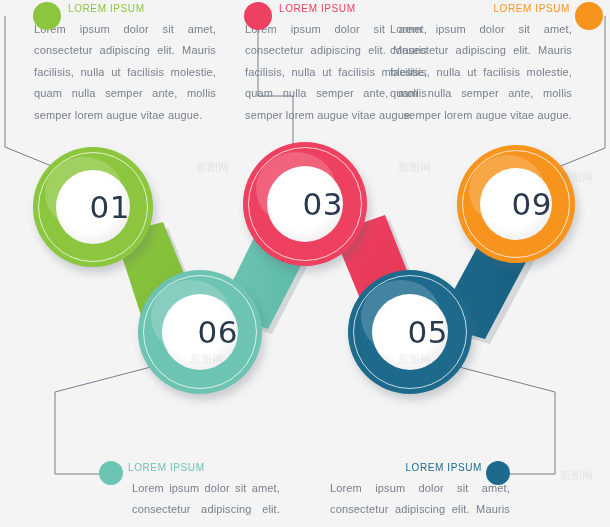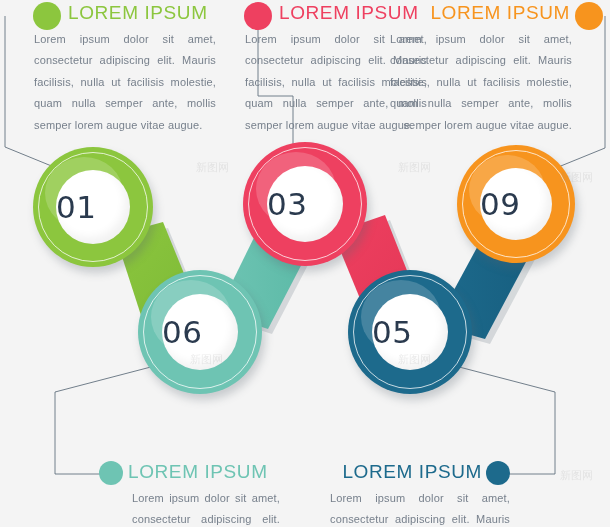--- a/index.html
+++ b/index.html
@@ -10,21 +10,21 @@
     overflow:hidden;position:relative;
   }
   #stage{position:absolute;inset:0;width:610px;height:527px;}
 
   
   #lines{position:absolute;left:0;top:0;width:610px;height:527px;z-index:1;}
 
   
   .txt{position:absolute;z-index:4;width:182px;}
   .txt .hd{
-    font-size:19px;letter-spacing:.6px;font-weight:400;
+    font-size:10px;letter-spacing:.6px;font-weight:400;
     margin:0 0 5px 0;line-height:1.1;white-space:nowrap;
   }
   .txt .bd{
     font-size:11px;line-height:1.95;color:#77808c;
     text-align:justify;margin:0;letter-spacing:.15px;
   }
   .txt.right .hd{text-align:right;}
   .txt.right .bd{text-align:justify;text-align-last:right;}
 
   
@@ -42,21 +42,21 @@
     left:5px;top:5px;right:5px;bottom:5px;
   }
   .gloss{
     position:absolute;border-radius:50%;
     background:rgba(255,255,255,.18);
     pointer-events:none;
   }
   .inner{
     position:absolute;border-radius:50%;
     background:#ffffff;
-    display:flex;align-items:center;justify-content:flex-start;
+    display:flex;align-items:center;justify-content:flex-end;
     box-shadow:inset -5px -6px 10px rgba(0,0,0,.055);
   }
   .num{
     font-size:31px;color:#2a3a4e;font-weight:400;letter-spacing:.5px;
     font-family:"DejaVu Sans","Liberation Sans",sans-serif;
   }
 
   
   #ribbons{position:absolute;left:0;top:0;width:610px;height:527px;z-index:2;}
 

